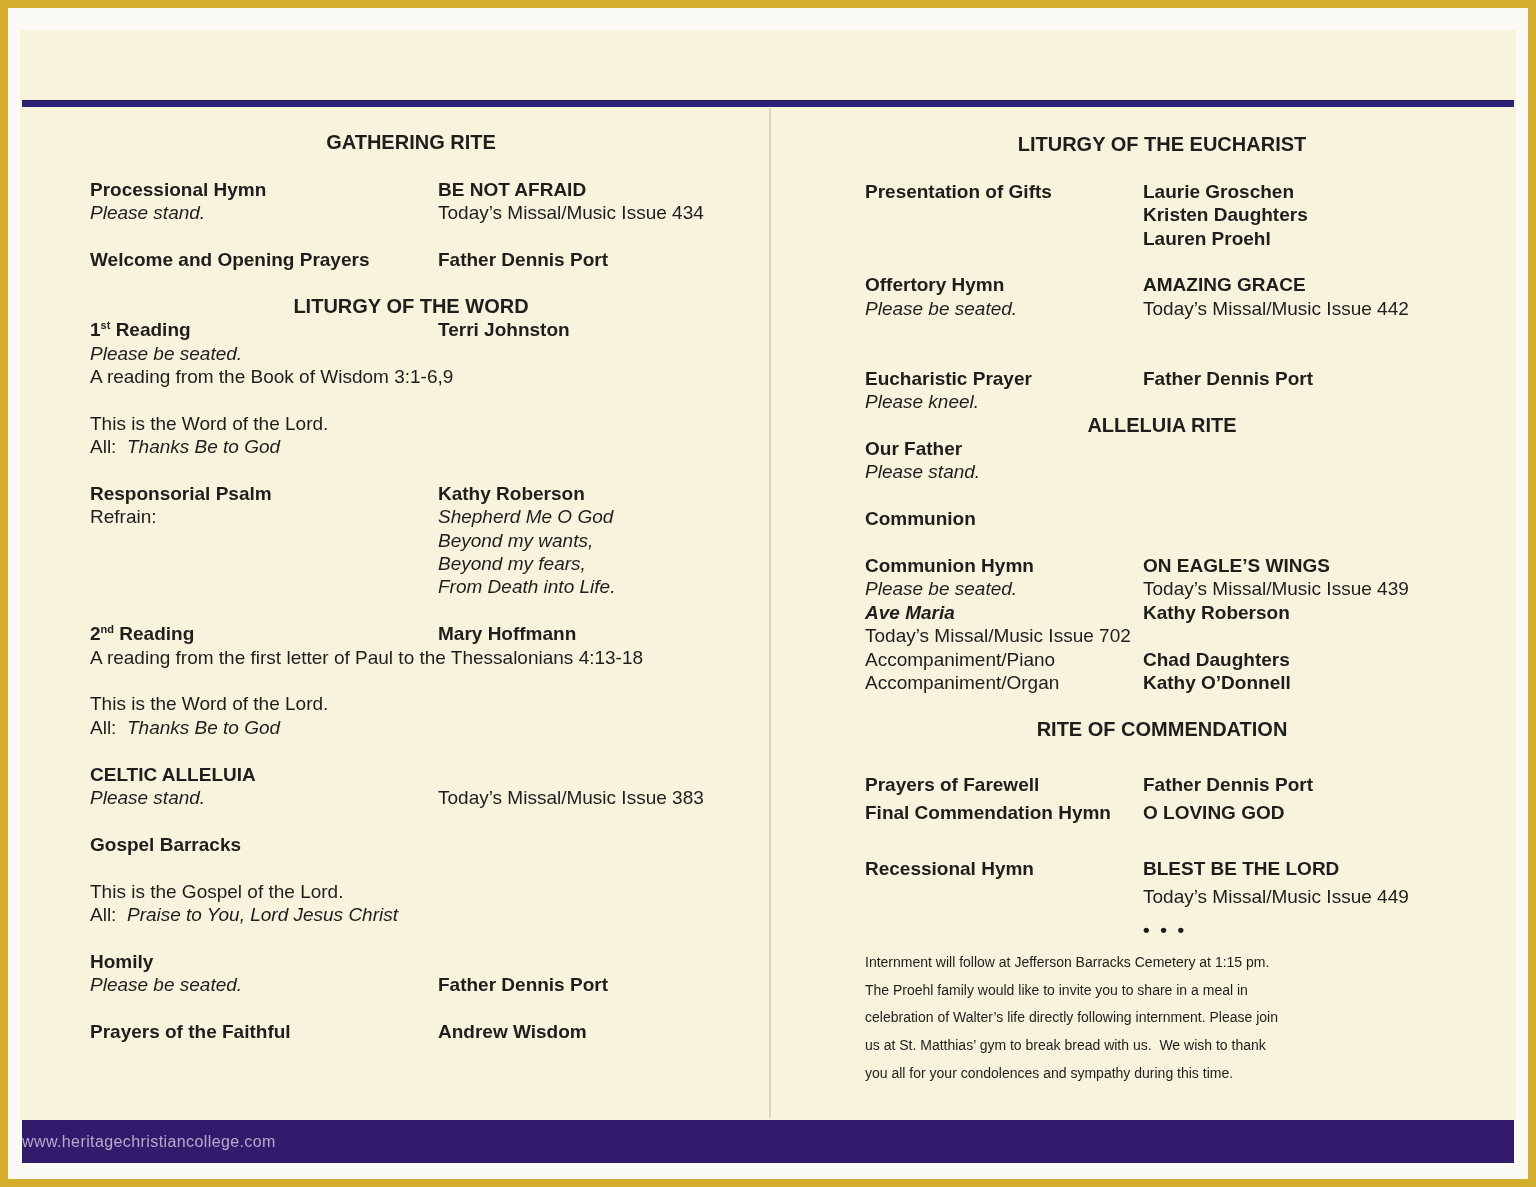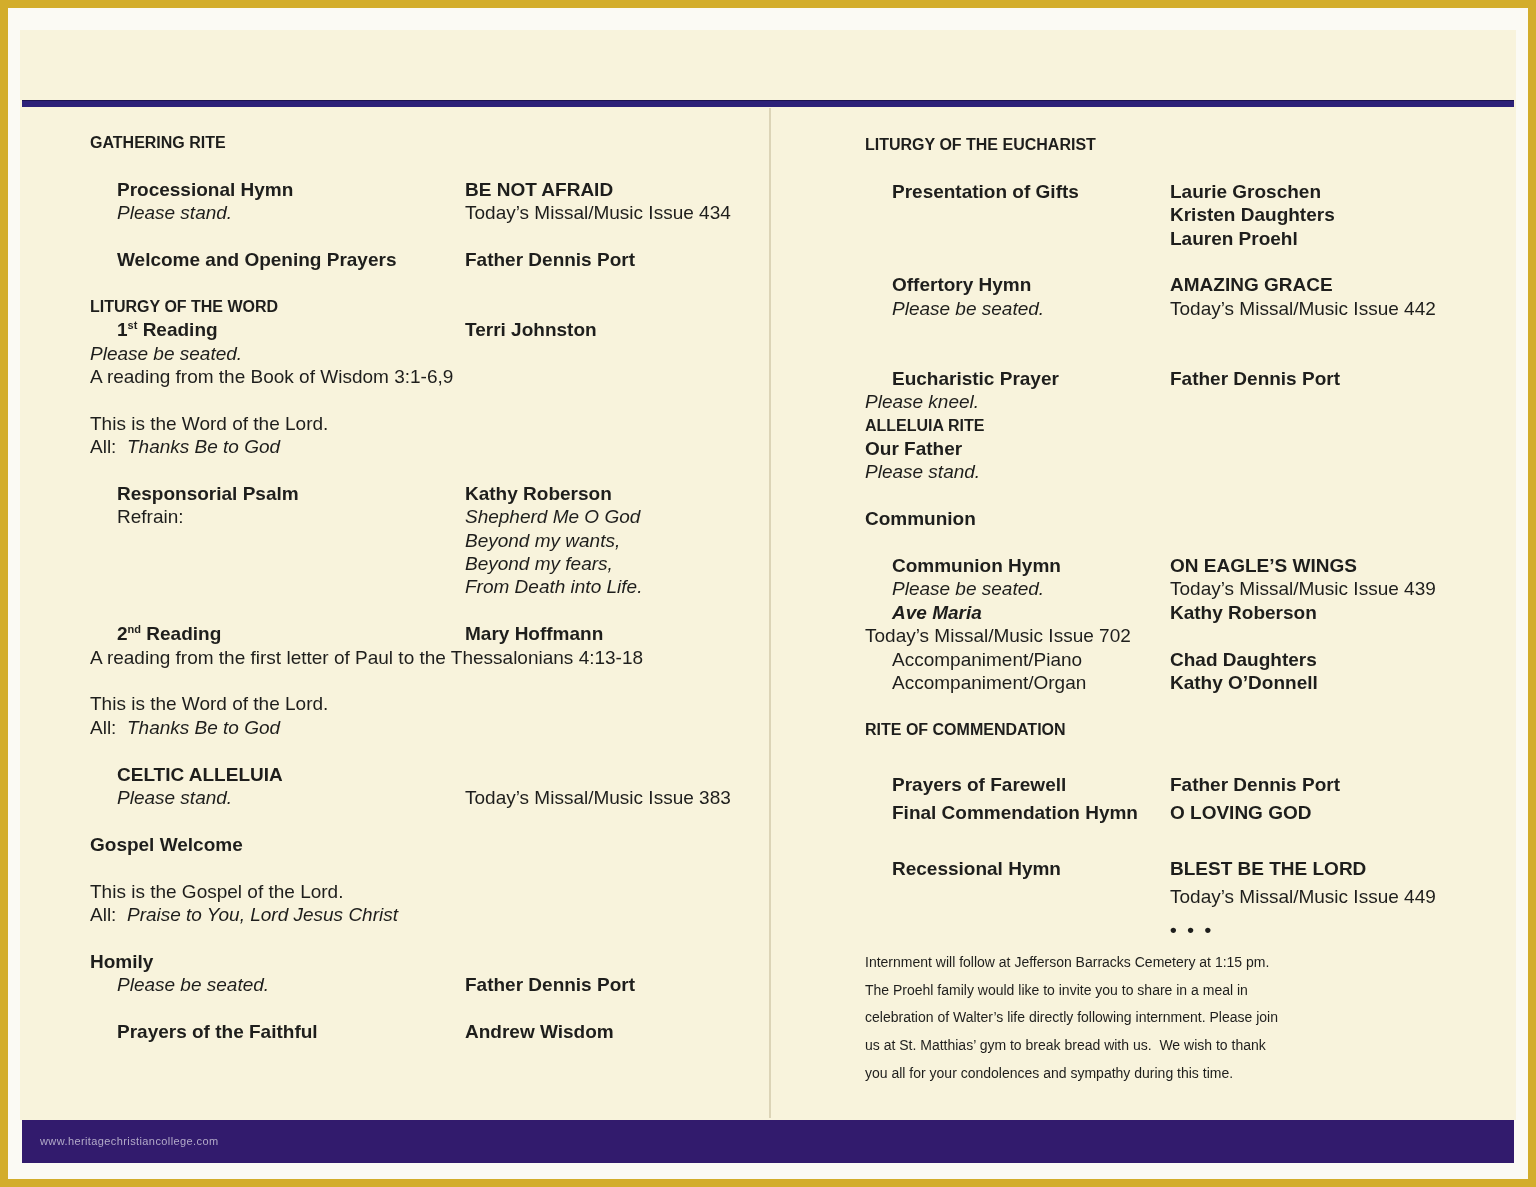--- a/index.html
+++ b/index.html
@@ -7,27 +7,27 @@
     width:1536px;height:1187px;position:relative;overflow:hidden;
     background:#fbfaf4;
     font-family:"Liberation Sans", sans-serif;
     color:#1e1e1c;
   }
   .gold-frame{position:absolute;left:0;top:0;right:0;bottom:0;border:8px solid #d3ad2b;pointer-events:none;z-index:10;}
   .sheet{position:absolute;left:20px;top:30px;width:1496px;height:1090px;background:#f8f3dc;}
   .rule-top{position:absolute;left:22px;top:100px;width:1492px;height:6px;background:#2d2178;border-top:1px solid #1d1450;}
   .fold{position:absolute;left:769px;top:108px;width:2px;height:1010px;background:rgba(168,156,116,0.35);}
   .footer-bar{position:absolute;left:22px;top:1120px;width:1492px;height:43px;background:#321b6d;}
-  .footer-url{line-height:43px;padding-left:18px;font-size:11px;letter-spacing:0.4px;color:#b3abc9;}
+  .footer-url{line-height:43px;font-size:16px;letter-spacing:0.4px;color:#b3abc9;}
   .page{position:absolute;font-size:19px;line-height:23.4px;}
   .page-left{left:90px;top:131px;width:642px;--lw:348px;}
   .page-right{left:865px;top:133px;width:594px;--lw:278px;}
   .line{height:23.4px;line-height:23.4px;white-space:nowrap;}
-  .hdr{text-align:left;font-weight:bold;font-size:16px;}
-  .row{display:flex;margin-left:27px;}
+  .hdr{text-align:center;font-weight:bold;font-size:20px;}
+  .row{display:flex;}
   .lbl{flex:0 0 var(--lw);}
   .val{flex:1 1 auto;}
   .b{font-weight:bold;}
   .i{font-style:italic;}
   sup{font-size:11px;line-height:0;vertical-align:super;}
   .pline{height:27.6px;line-height:27.6px;font-size:14px;white-space:nowrap;}
 </style>
 </head>
 <body>
 
@@ -94,21 +94,21 @@
     <div class="line"><span>All:&nbsp; </span><span class="i">Thanks Be to God</span></div>
     <div style="height: 23.4px;"></div>
     <div class="line row">
       <div class="val"><span class="b">CELTIC ALLELUIA</span></div>
     </div>
     <div class="line row">
       <div class="lbl"><span class="i">Please stand.</span></div>
       <div class="val"><span>Today’s Missal/Music Issue 383</span></div>
     </div>
     <div style="height: 23.4px;"></div>
-    <div class="line"><span class="b">Gospel Welcome</span></div>
+    <div class="line"><span class="b">Gospel Barracks</span></div>
     <div style="height: 23.4px;"></div>
     <div class="line"><span>This is the Gospel of the Lord.</span></div>
     <div class="line"><span>All:&nbsp; </span><span class="i">Praise to You, Lord Jesus Christ</span></div>
     <div style="height: 23.4px;"></div>
     <div class="line"><span class="b">Homily</span></div>
     <div class="line row">
       <div class="lbl"><span class="i">Please be seated.</span></div>
       <div class="val"><span class="b">Father Dennis Port</span></div>
     </div>
     <div style="height: 23.4px;"></div>

